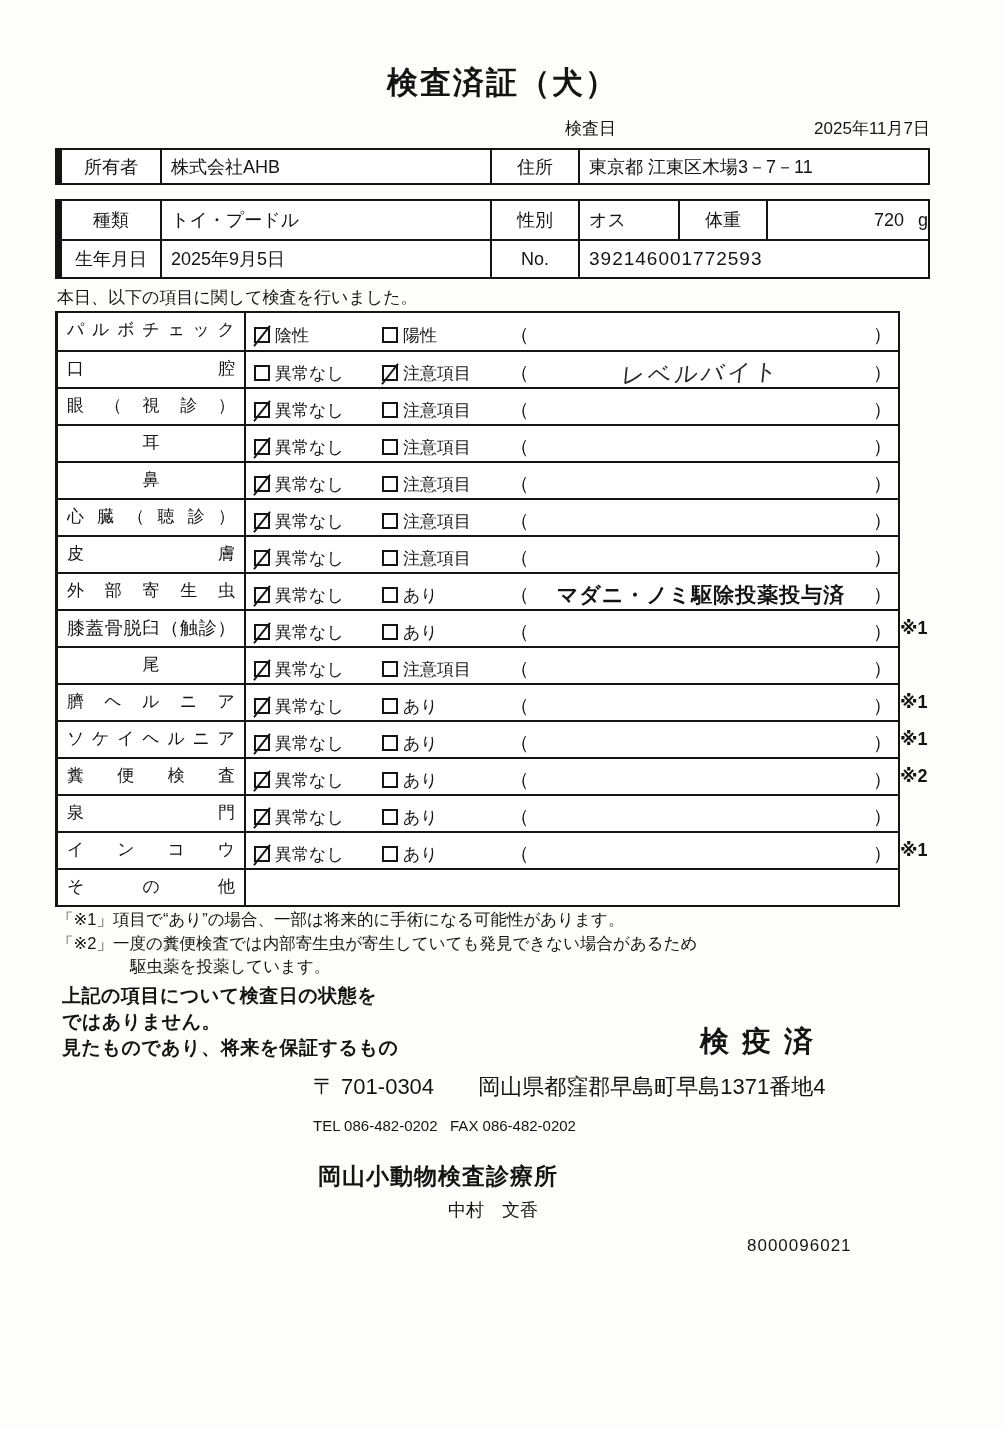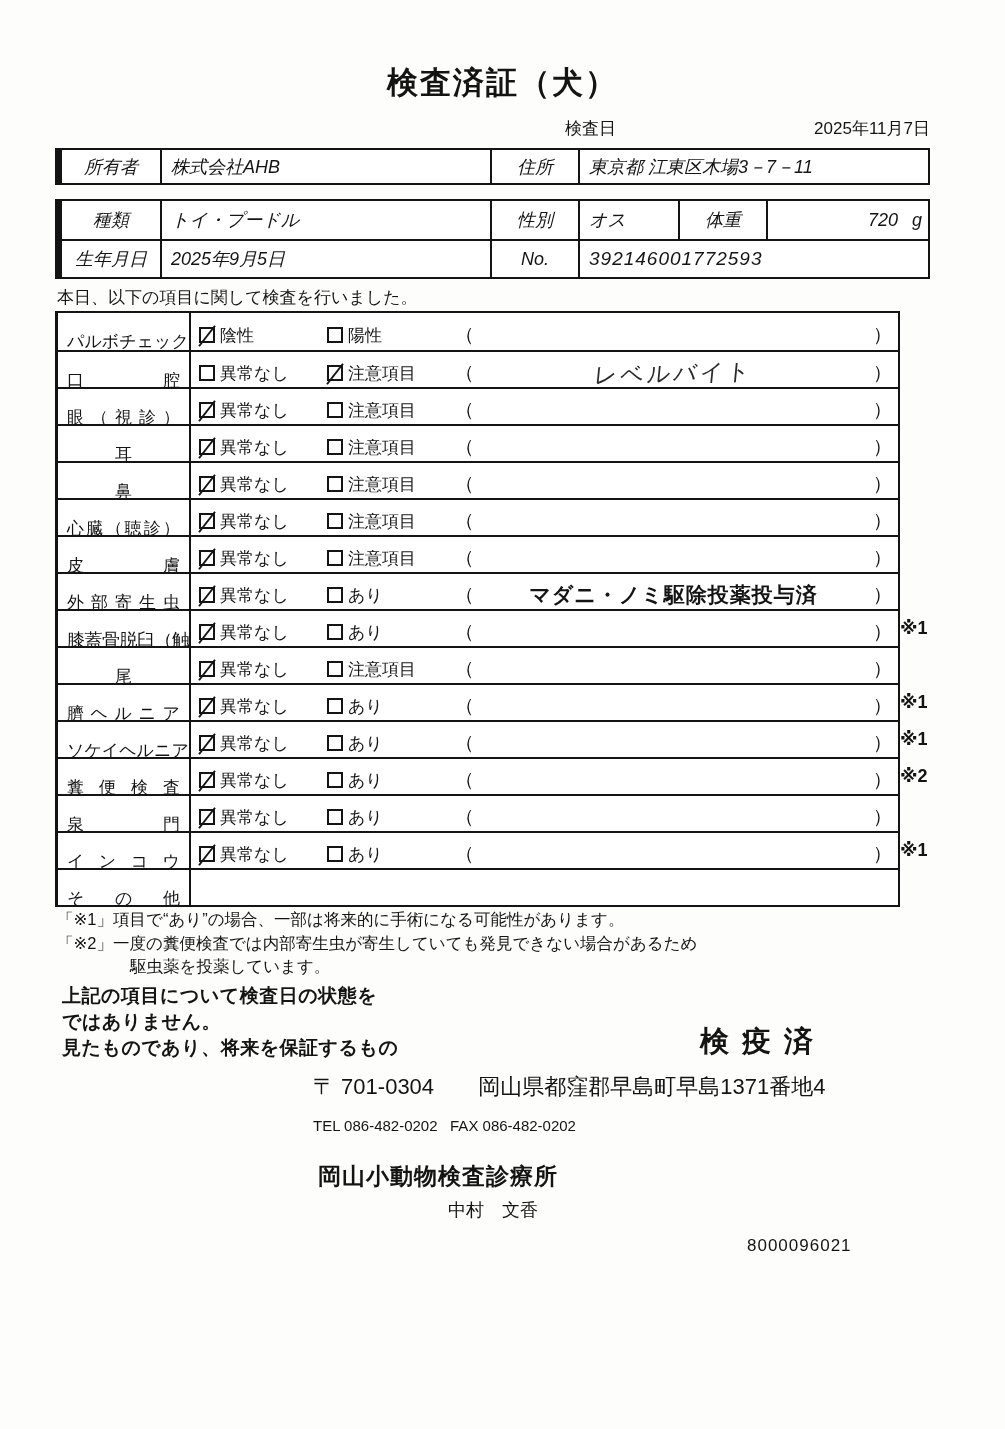--- a/index.html
+++ b/index.html
@@ -26,46 +26,46 @@
     border:2px solid #141414; border-left-width:7px;
     background:#fff;
   }
   .tbl1 { top:148px; }
   .tbl2 { top:199px; }
   .trow { display:flex; height:33px; }
   .tbl2 .trow { height:38px; }
   .trow + .trow { border-top:2px solid #141414; }
   .tcell {
     display:flex; align-items:center;
-    padding:0 9px; font-size:18px; white-space:nowrap; overflow:hidden;font-style:italic;
+    padding:0 9px; font-size:18px; white-space:nowrap; overflow:hidden;
   }
   .tcell + .tcell { border-left:2px solid #141414; }
   .tcell.label { justify-content:center; padding:0 4px; }
   .w1 { width:98px; }
   .w2 { width:330px; }
   .w3 { width:88px; }
   .w4 { width:100px; }
   .w5 { width:88px; }
   .grow { flex:1; }
-  .weight { justify-content:flex-end; gap:14px; padding-right:6px; }
+  .weight { justify-content:flex-end; gap:14px; padding-right:0; }
   .numcell { font-size:19px; letter-spacing:1px; }
 
   .intro { position:absolute; top:286px; left:57px; font-size:17px; }
 
   
   .checklist {
     position:absolute; top:311px; left:55px; width:845px;
     border:2px solid #141414; border-left-width:3px;
     background:#fff;
   }
   .cl-row { display:flex; height:37px; position:relative; }
   .cl-row + .cl-row { border-top:2px solid #141414; }
   .cl-item {
-    width:133px; border-right:2px solid #141414;
-    font-size:17px; line-height:34px; padding:12px 9px;
+    width:188px; border-right:2px solid #141414;
+    font-size:17px; line-height:34px; padding:0 9px;
     text-align:justify; text-align-last:justify;
     white-space:nowrap; overflow:hidden;
   }
   .cl-item.center { text-align-last:center; }
   .cl-item.tight { font-size:18px; letter-spacing:-0.5px; }
   .cl-content {
     flex:1; display:flex; align-items:center;
     padding:7px 6px 0 8px; font-size:17px;
   }
   .opt { width:128px; display:flex; align-items:center; flex:none; }

